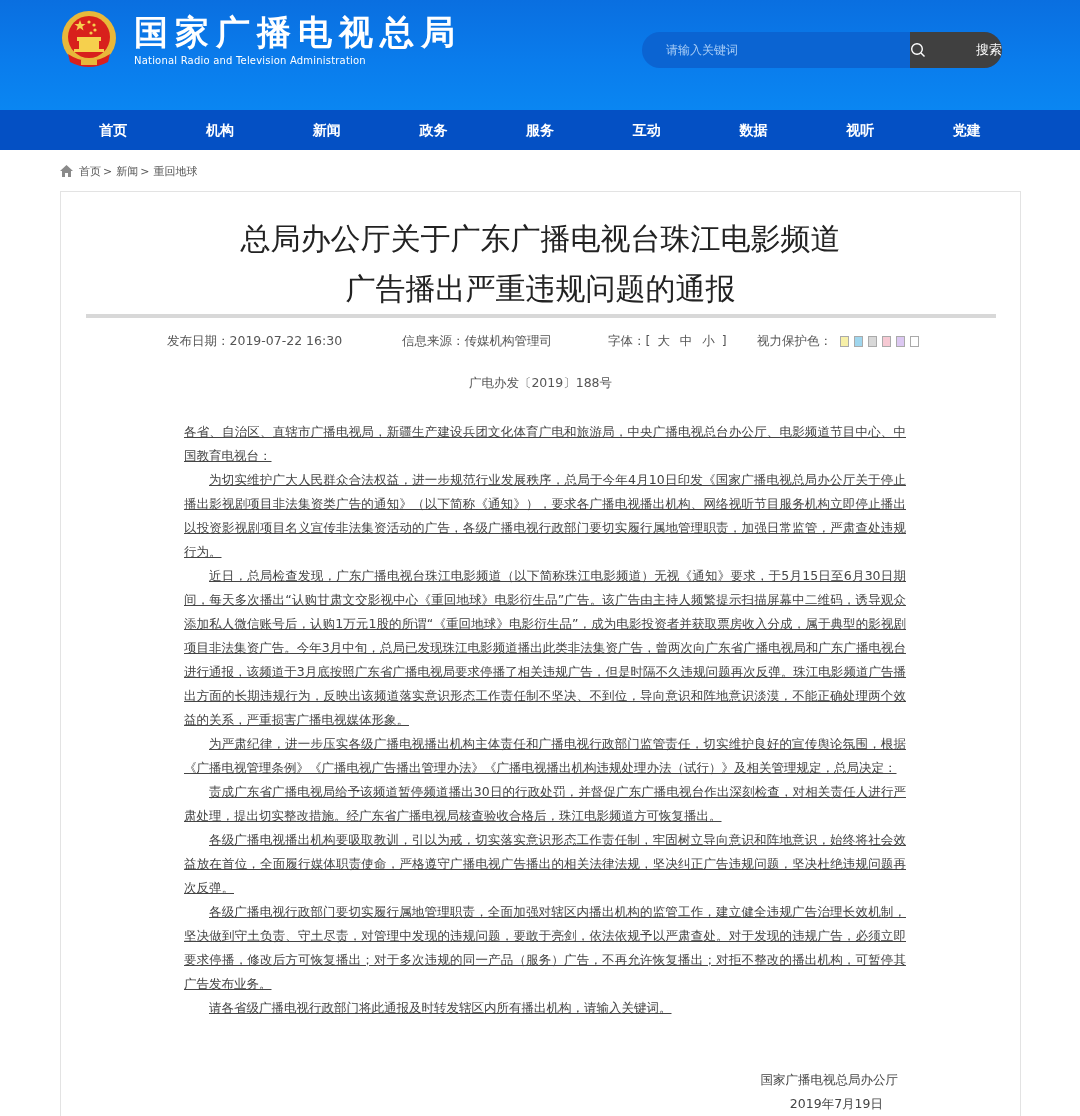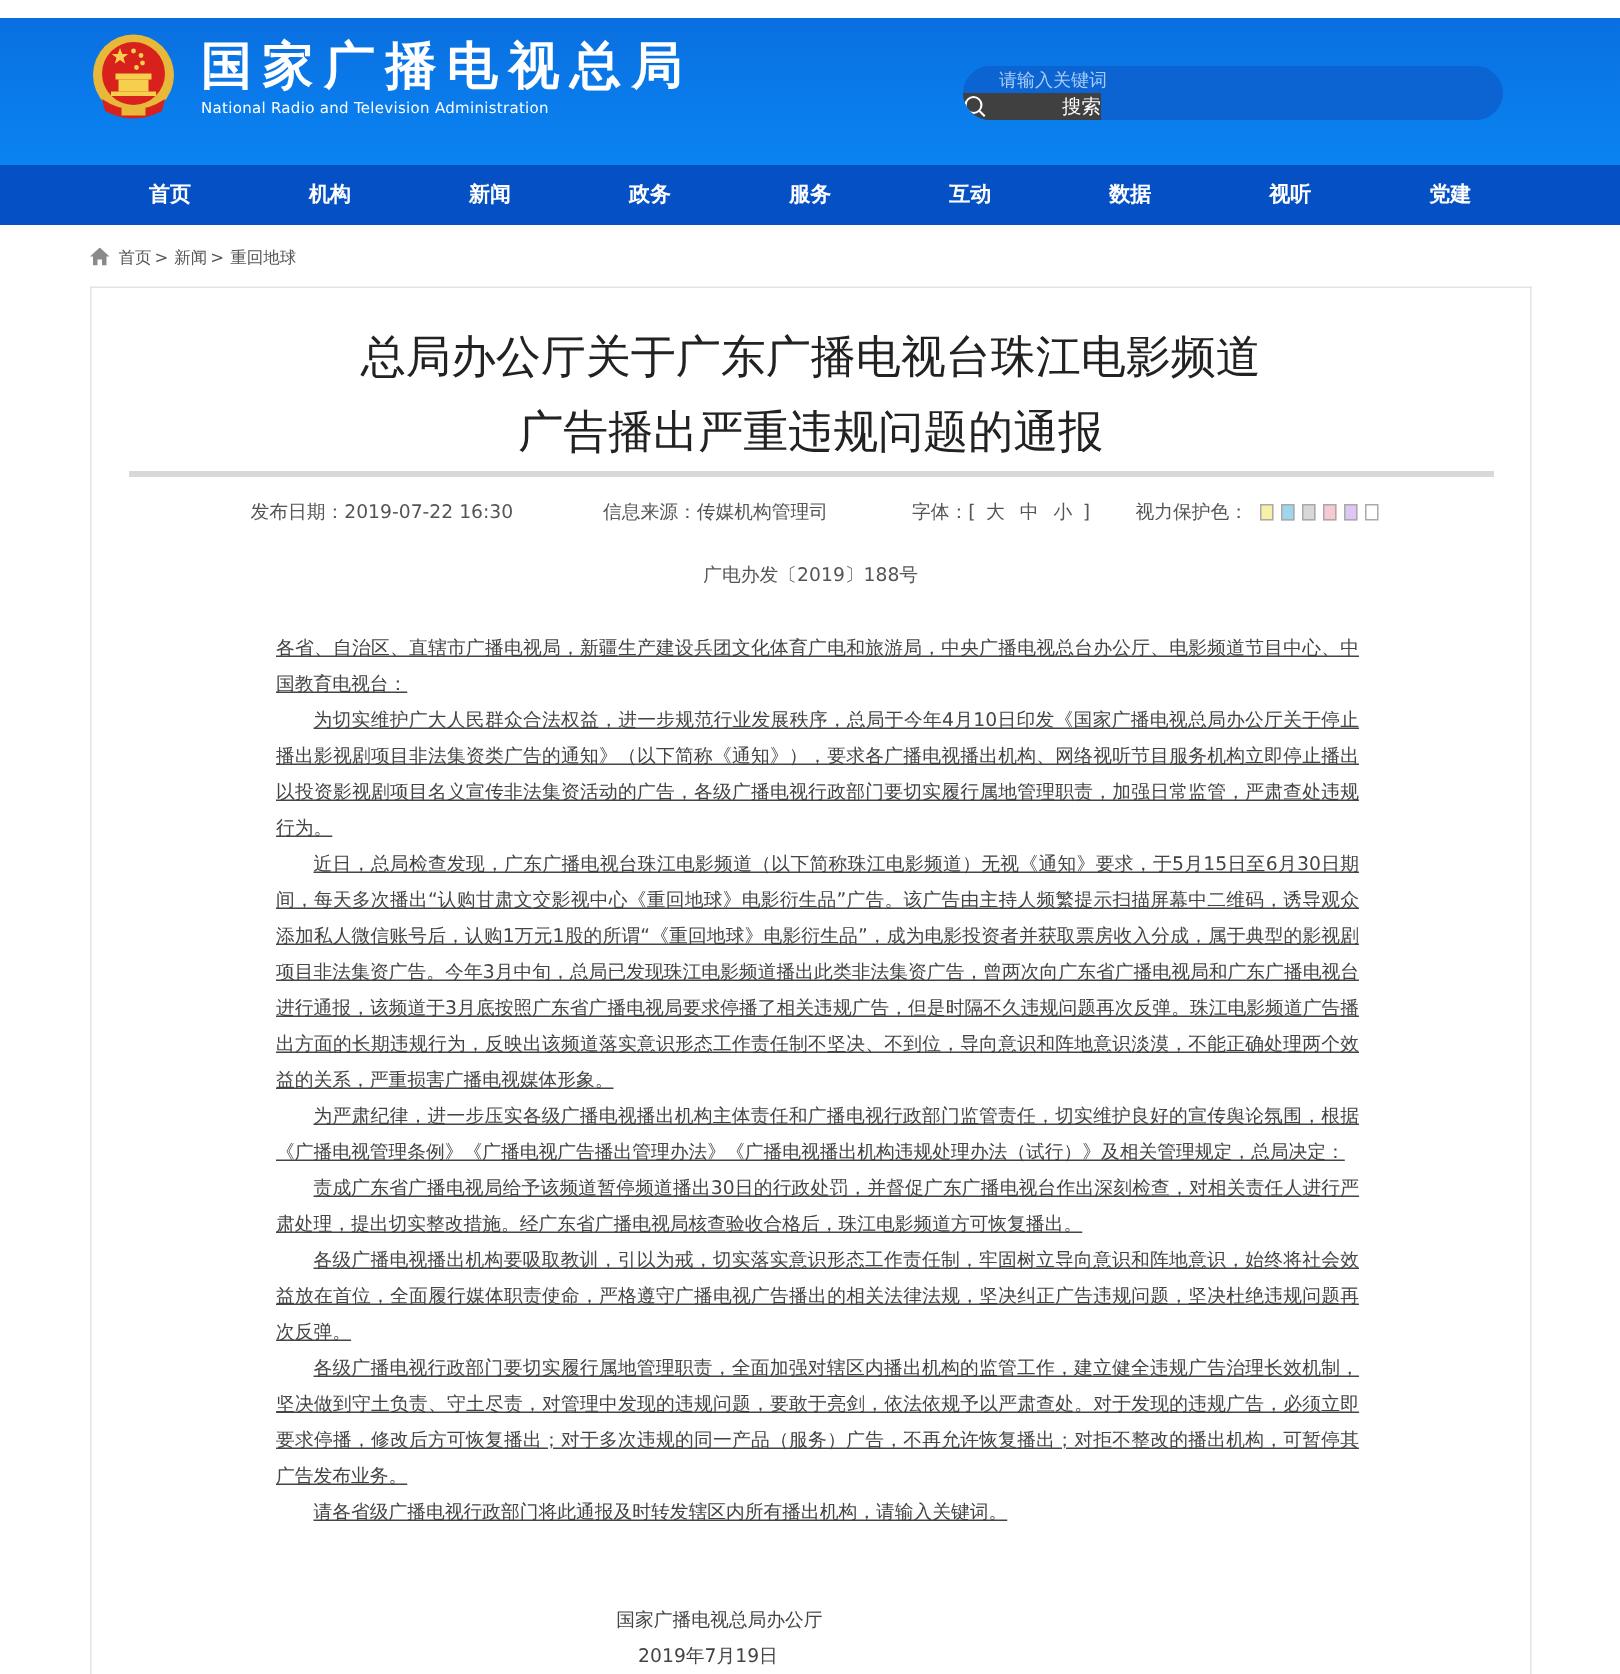--- a/index.html
+++ b/index.html
@@ -1,38 +1,37 @@
 <!DOCTYPE html>
 <html><head>
 <meta charset="utf-8">
 <style>
   * { box-sizing: border-box; margin: 0; padding: 0; }
   html, body { width: 1080px; height: 1116px; overflow: hidden; background: #ffffff; }
   body { font-family: "DejaVu Sans", "Liberation Sans", sans-serif; color: #333; }
 
   .header {
-    position: absolute; left: 0; top: 12px; width: 1080px; height: 110px;
+    position: absolute; left: 0; top: 0; width: 1080px; height: 110px;
     background: linear-gradient(180deg, #0a6fe0 0%, #0a7cec 55%, #0a86f2 100%);
     padding-left: 36px;
   }
   .emblem { position: absolute; left: 60px; top: 10px; width: 58px; height: 62px; }
   .site-title {
     position: absolute; left: 134px; top: 10px; color: #ffffff;
     font-family: "DejaVu Sans", sans-serif; font-weight: bold; font-size: 34px;
     letter-spacing: 7px; line-height: 44px;
   }
   .site-subtitle {
     position: absolute; left: 134px; top: 55px; color: #ffffff;
     font-family: "DejaVu Sans", sans-serif; font-size: 10px; letter-spacing: 0.2px;
   }
   .search {
     position: absolute; left: 642px; top: 32px; width: 360px; height: 36px;
     border-radius: 18px; overflow: hidden; display: flex;
     background: #0b64d2;
-    flex-direction: column;
   }
   .search-input {
     width: 268px; height: 36px; border: none; outline: none; background: transparent;
     padding-left: 24px; font-size: 12px; color: #cfe3ff; font-family: "DejaVu Sans", sans-serif;
   }
   .search-input::placeholder { color: #a9cdf6; }
   .search-btn {
     width: 92px; height: 36px; background: #404040; display: flex; align-items: center;
     justify-content: space-between; gap: 8px; color: #fff; font-size: 13px; cursor: pointer;
   }
@@ -74,21 +73,21 @@
     position: absolute; top: 183px; left: 0; width: 100%; text-align: center;
     font-size: 12.5px; color: #555;
   }
   .body {
     position: absolute; left: 123px; top: 228px; width: 722px;
     font-size: 12.5px; line-height: 24px; color: #444; text-align: justify; text-decoration: underline;
   }
   .body p { text-indent: 2em; }
   .body p.salutation { text-indent: 0; }
   .signature {
-    position: absolute; left: 0; width: 100%; text-align: center; font-size: 12.5px; color: #444;
+    position: absolute; left: 0; width: 100%; text-align: right; font-size: 12.5px; color: #444;
   }
 </style>
 </head>
 <body>
 
 <div class="header">
   <svg class="emblem" viewBox="0 0 58 62">
     <circle cx="29" cy="28" r="27" fill="#e8b83a"></circle>
     <circle cx="29" cy="27" r="21" fill="#d8201c"></circle>
     <polygon points="20,10 21.5,14 25.5,14 22.3,16.5 23.5,20.5 20,18 16.5,20.5 17.7,16.5 14.5,14 18.5,14" fill="#f6d04d"></polygon>

